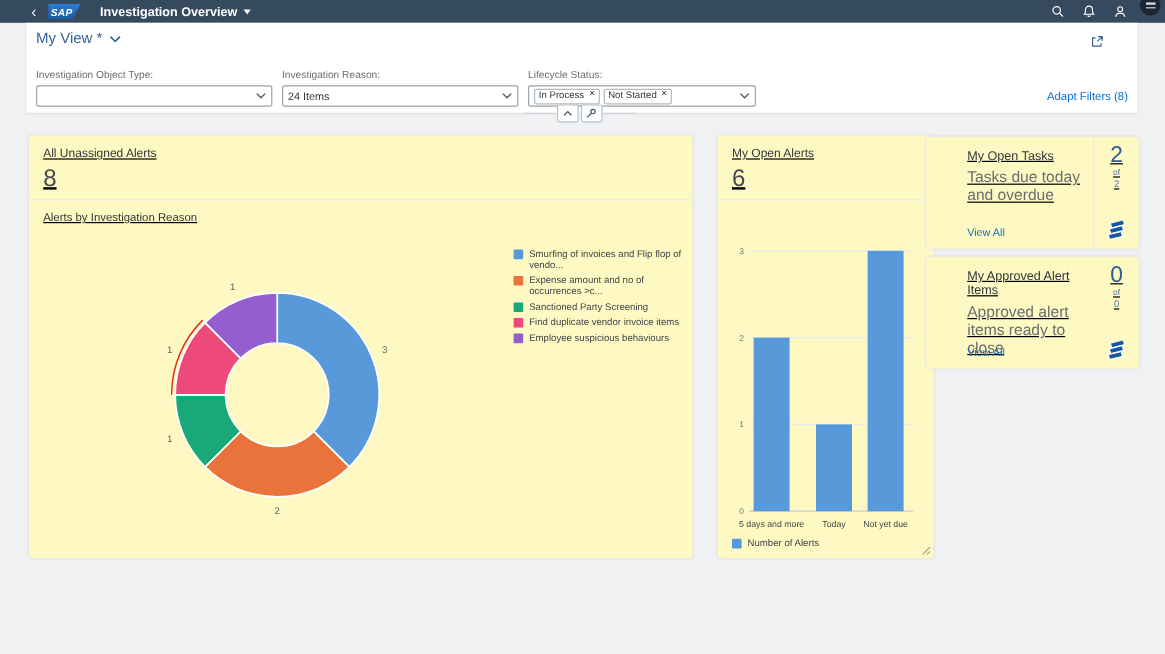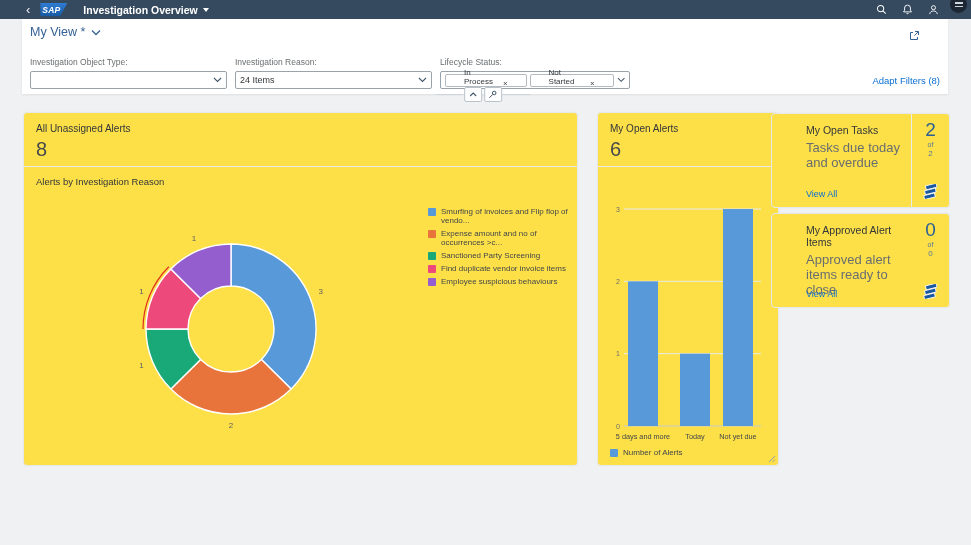--- a/index.html
+++ b/index.html
@@ -22,29 +22,29 @@
   
   .panel{position:absolute;top:19px;left:22px;width:926px;height:75px;background:#fff;box-shadow:0 1px 2px rgba(0,0,0,.08);}
   .variant{position:absolute;left:8px;top:6px;display:flex;align-items:center;gap:6px;cursor:pointer;}
   .variant-title{font-size:12.5px;color:#356297;}
   .share-btn{position:absolute;right:28px;top:8px;cursor:pointer;}
   .fgroup{position:absolute;top:38px;}
   .fgroup .flabel{font-size:8.5px;color:#6a6d70;margin-bottom:4px;}
   .fbox{height:16px;border:1px solid #9aa2aa;border-radius:2px;background:#fff;display:flex;align-items:center;padding:0 4px;cursor:pointer;position:relative;}
   .fbox .fval{font-size:9px;color:#32363a;flex:1;}
   .fbox .chev{margin-left:auto;}
-  .token{display:flex;align-items:flex-end;border:1px solid #b3bac0;border-radius:2px;height:11px;padding:0 18px;margin-right:3px;font-size:8px;color:#32363a;background:#fff;}
+  .token{display:flex;align-items:flex-start;border:1px solid #b3bac0;border-radius:2px;height:11px;padding:0 3px;margin-right:3px;font-size:8px;color:#32363a;background:#fff;}
   .token svg{margin-left:4px;cursor:pointer;}
   .adapt{position:absolute;right:8px;top:56px;font-size:9.5px;color:#0a6ed1;cursor:pointer;}
   .toggle-row{position:absolute;top:87px;left:50%;transform:translateX(-53%);display:flex;align-items:center;z-index:5;}
   .tline{width:27px;height:1px;background:#cdd3d8;}
   .tbtn{width:16px;height:13px;border:1px solid #b9c1c9;border-radius:2px;background:#fff;display:flex;align-items:center;justify-content:center;margin:0 1px;cursor:pointer;}
 
   
-  .card{position:absolute;background:#fde047;border:1px solid #e7e8ea;border-radius:4px;box-shadow:0 0 2px rgba(0,0,0,.04);}
+  .card{position:absolute;background:#fef9c3;border:1px solid #e7e8ea;border-radius:4px;box-shadow:0 0 2px rgba(0,0,0,.04);text-decoration:underline;}
   .card-hdr{padding:10px 12px 6px;cursor:pointer;}
   .card-title{font-size:10px;color:#32363a;}
   .card-count{font-size:20px;font-weight:300;color:#45494d;margin-top:4px;line-height:1.1;}
   .divider{height:1px;background:#e8eaec;}
   .caption{font-size:9.5px;color:#32363a;padding:9px 12px 0;}
 
   
   .legend{position:absolute;left:404px;top:94px;width:150px;}
   .lg-item{display:flex;align-items:flex-start;margin-bottom:4px;cursor:pointer;}
   .sw{width:8px;height:8px;border-radius:1px;margin-right:5px;flex:0 0 auto;margin-top:0.5px;}

